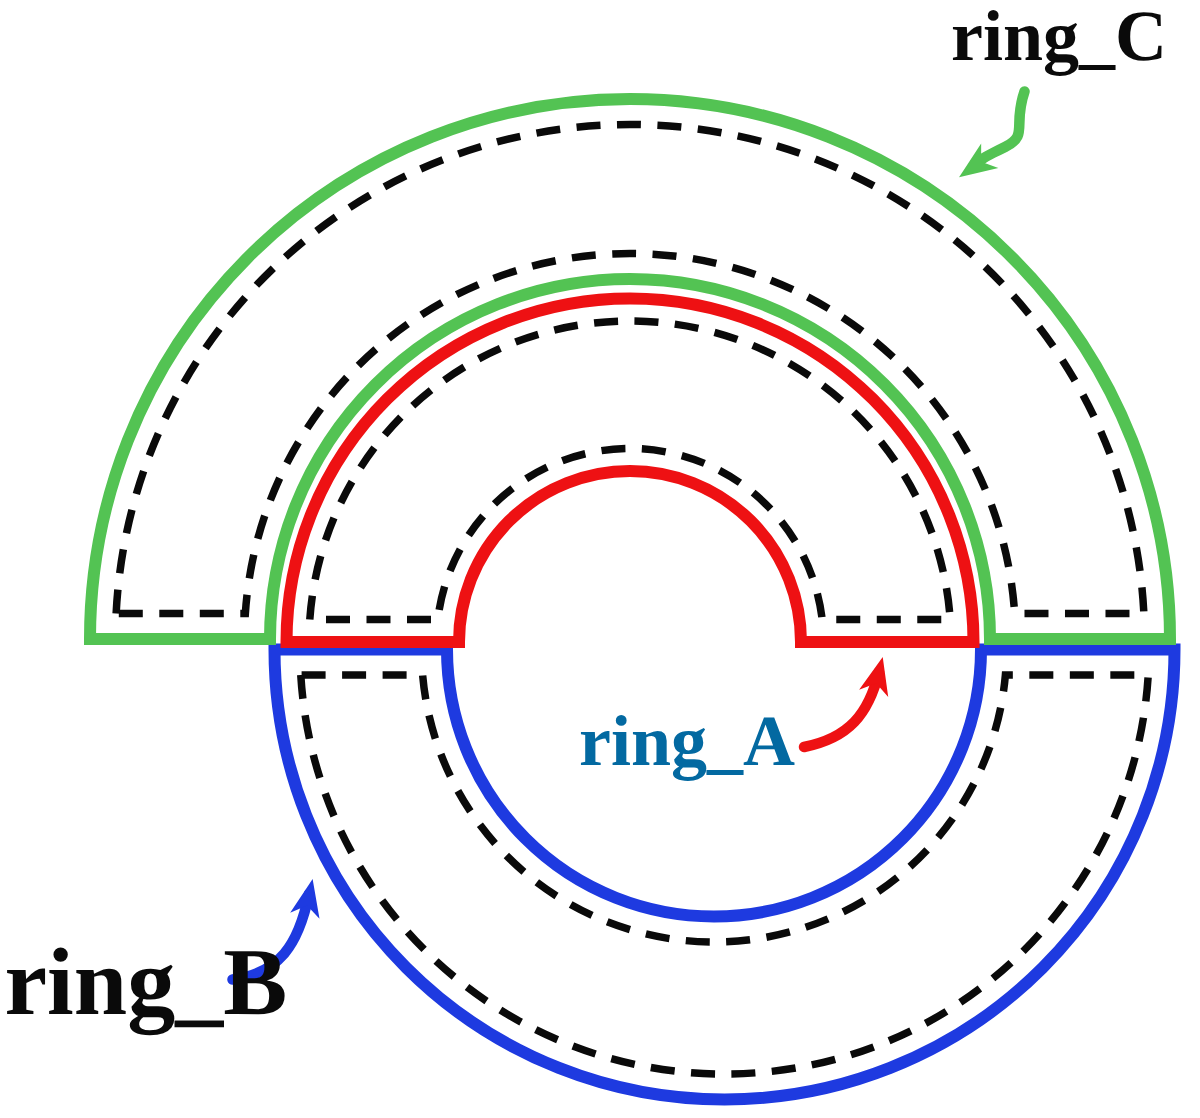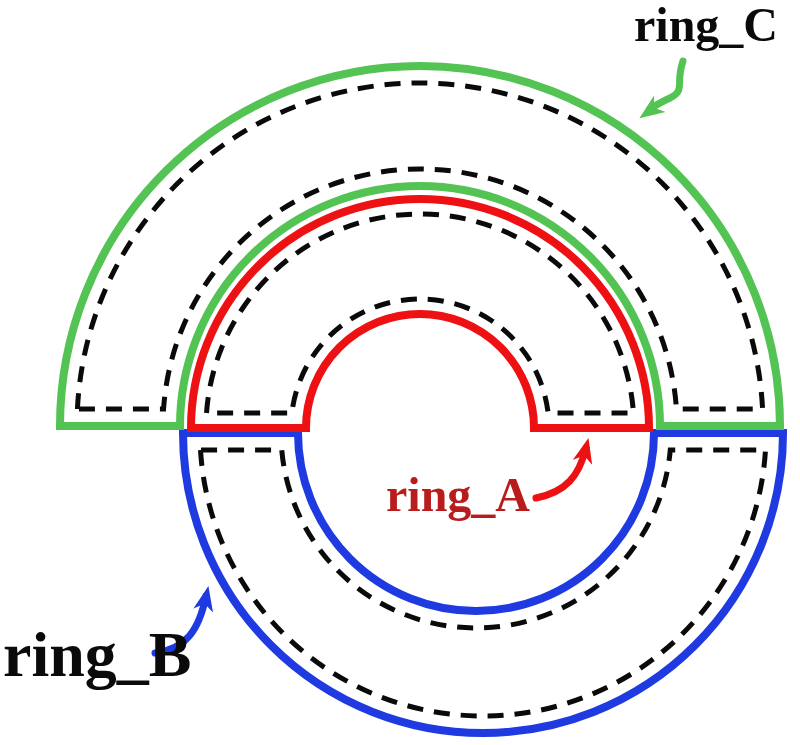--- a/index.html
+++ b/index.html
@@ -48,15 +48,15 @@
         <path d="M 683 61 C 675 84 686 90 670 98 C 656 105 661 102 650 109" fill="none" stroke="#53c353" stroke-width="7" stroke-linecap="round"></path>
         <polygon points="2,0 -23,-10 -16,0 -23,10" fill="#53c353" transform="translate(641 117) rotate(145)"></polygon>
         <path d="M 536 498 C 566 492 579 476 586 448" fill="none" stroke="#ee1113" stroke-width="7" stroke-linecap="round"></path>
         <polygon points="2,0 -23,-10 -16,0 -23,10" fill="#ee1113" transform="translate(588 440) rotate(-76)"></polygon>
         <path d="M 155 653 C 186 649 199 630 206 596" fill="none" stroke="#1e3ae0" stroke-width="7" stroke-linecap="round"></path>
         <polygon points="2,0 -23,-10 -16,0 -23,10" fill="#1e3ae0" transform="translate(208 588) rotate(-78)"></polygon>
       </g>
   </svg>
 
   <div class="ring-label" style="left: 634px; top: 1px; font-size: 48px; color: rgb(10, 10, 10);">ring_C</div>
-  <div class="ring-label" style="left: 386px; top: 471px; font-size: 48px; color: #b91c1c;">ring_A</div>
+  <div class="ring-label" style="left: 386px; top: 471px; font-size: 48px; color: #0369a1;">ring_A</div>
   <div class="ring-label" style="left: 3px; top: 623px; font-size: 64px; color: rgb(10, 10, 10);">ring_B</div>
 </div>
 
 </body></html>

